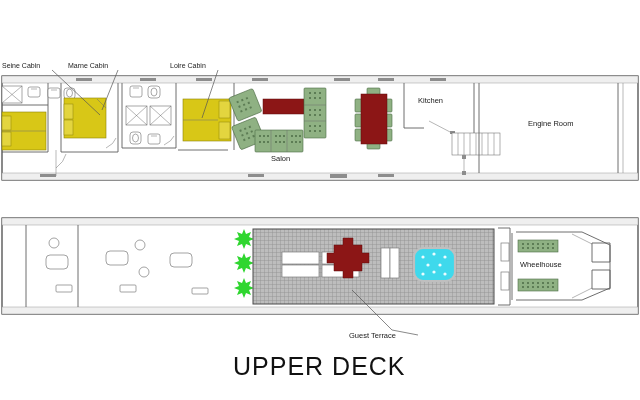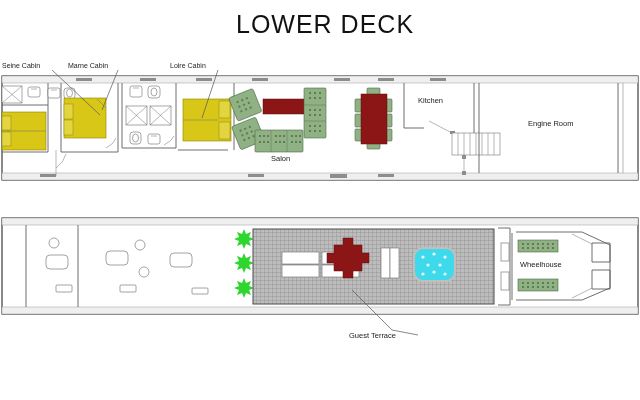--- a/index.html
+++ b/index.html
@@ -28,21 +28,21 @@
   .plant{fill:#2fd62f;}
   .tub{fill:#3fd9ec;stroke:#bfbfbf;stroke-width:2.2;}
   .jet{fill:#eafcff;}
   .stair{fill:#ffffff;stroke:#6d6d6d;stroke-width:.55;}
 </style>
 </head>
 <body>
 
 <div id="stage">
 
-  <div class="deck-title" id="lower-title" style="left: 236px; top: 10px;">LOWER DECK</div>
+  <div class="deck-title" id="upper-title" style="left: 233px; top: 352px;">UPPER DECK</div>
 
   <svg width="640" height="400" viewBox="0 0 640 400">
 
     <g>
       <rect class="hull" x="2" y="76" width="636" height="104"></rect>
       <rect class="hullband" x="2" y="76" width="636" height="7"></rect>
       <rect class="hullband" x="2" y="173" width="636" height="7"></rect>
 
       <g class="winmark">
         <rect x="76" y="78" width="16" height="3"></rect>

